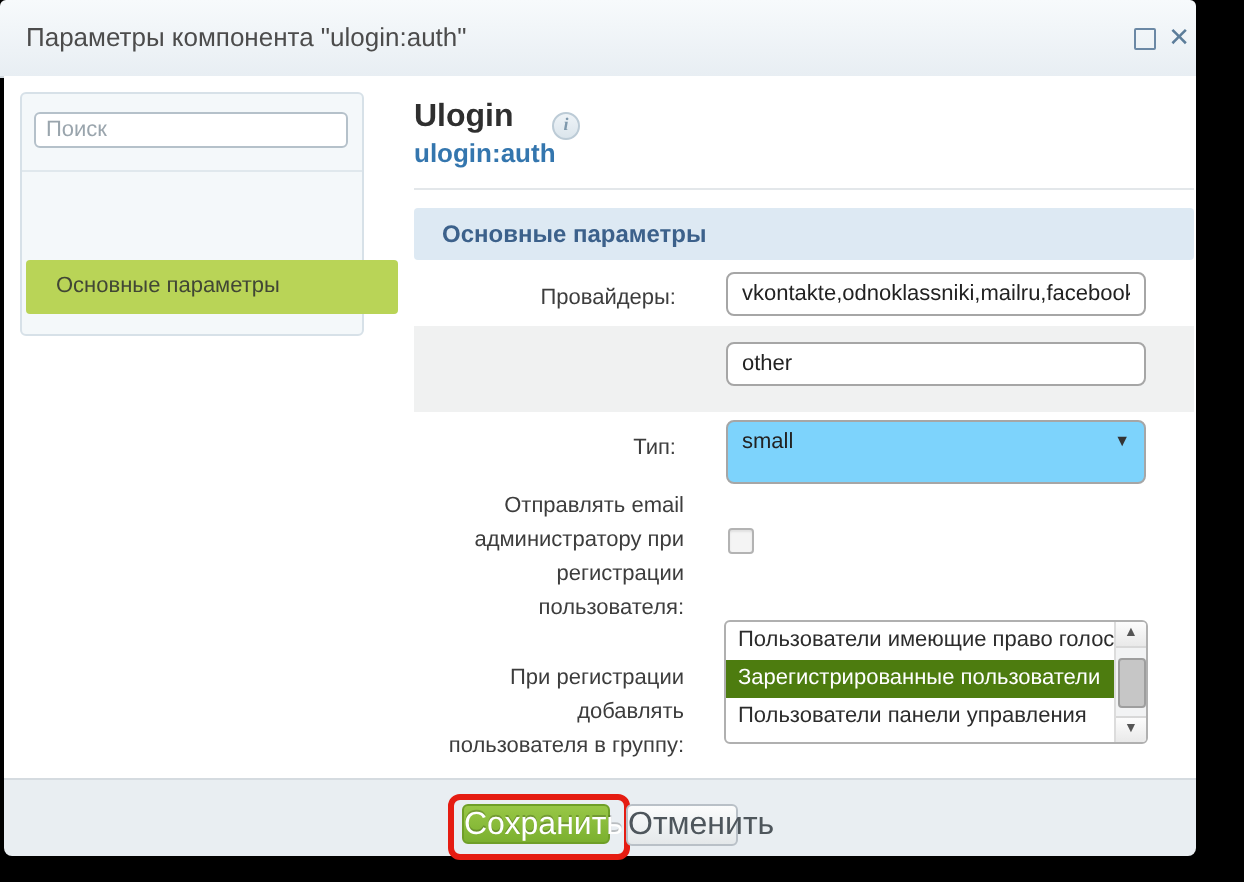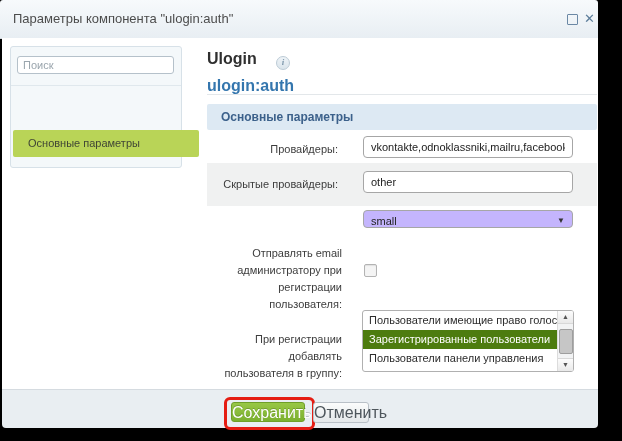--- a/index.html
+++ b/index.html
@@ -31,21 +31,21 @@
   .side-item{position:absolute;left:0;width:100%;font-size:11px;color:#3f4447;}
   #side-item-0{top:60px;padding-left:17px;line-height:20px;}
   #side-item-1{top:83px;left:2px;width:171px;height:27px;line-height:27px;padding-left:15px;
                box-sizing:content-box;border-radius:2px;color:#414635;}
 
   
   #h-ulogin{left:207px;top:50px;font-size:16px;font-weight:bold;color:#2f2f2f;}
   #info-icon{left:276px;top:56px;width:14px;height:14px;border-radius:50%;
              background:linear-gradient(#eef3f7,#dbe5ec);border:1px solid #bccbd6;box-sizing:border-box;
              text-align:center;line-height:12px;font:italic bold 9px "Liberation Serif",serif;color:#7e98ac;}
-  #h-sub{left:207px;top:77px;font-size:16px;font-weight:bold;color:#3476ae;}
+  #h-sub{left:207px;top:69px;font-size:13px;font-weight:bold;color:#3476ae;}
   #hdiv{left:207px;top:94px;width:390px;border-top:1px solid #e3e7ea;}
 
   #sect{left:207px;top:104px;width:390px;height:26px;background:#dde9f3;border-radius:2px;box-sizing:border-box;}
   #sect span{display:block;padding-left:14px;line-height:26px;font-size:12px;font-weight:bold;color:#3c618b;}
 
   .rowband{left:207px;width:390px;}
   #row2bg{top:163px;height:43px;background:#f0f1f1;}
 
   .flabel{font-size:11px;color:#3d3d3d;text-align:right;white-space:pre-line;line-height:17px;}
   #lbl-providers{left:207px;top:141px;width:131px;}
@@ -53,22 +53,22 @@
   #lbl-type{left:207px;top:216px;width:131px;}
   #lbl-email{left:207px;top:245px;width:135px;}
   #lbl-group{left:207px;top:331px;width:135px;}
 
   .tinput{position:absolute;left:363px;width:210px;height:22px;box-sizing:border-box;
           border:1px solid #a6a6a6;border-radius:4px;font:11px "Liberation Sans",sans-serif;
           color:#222;padding:0 7px;background:#fff;outline:none;}
   #inp-providers{top:136px;}
   #inp-hidden{top:171px;padding-left:7px;}
 
-  #sel-type{left:363px;top:210px;width:210px;height:18px;box-sizing:border-box;
-            border:1px solid #a6a6a6;border-radius:4px;background:#c4b5fd;}
+  #sel-type{left:363px;top:210px;width:210px;height:32px;box-sizing:border-box;
+            border:1px solid #a6a6a6;border-radius:4px;background:#7dd3fc;}
   #sel-type .val{position:absolute;left:7px;line-height:20px;font-size:11px;color:#222;}
   #sel-type .arr{position:absolute;right:7px;top:6px;font-size:8px;color:#333;line-height:8px;}
 
   #chk-email{left:364px;top:264px;width:11px;height:11px;border:1px solid #b3b3b3;border-radius:2px;
              background:#f4f4f4;box-shadow:inset 0 1px 1px rgba(0,0,0,.08);}
 
   #listbox{left:362px;top:310px;width:212px;height:62px;box-sizing:border-box;
            border:1px solid #b0b0b0;border-radius:3px;background:#fff;overflow:hidden;}
   .opt{height:19px;line-height:19px;font-size:11px;color:#2c2c2c;padding-left:6px;
        width:190px;white-space:nowrap;overflow:hidden;}
@@ -118,23 +118,23 @@
 
     <div class="abs" id="sect">
       <span>Основные параметры</span>
     </div>
 
     <div class="abs rowband" id="row2bg"></div>
 
     <div class="abs flabel" id="lbl-providers">Провайдеры:</div>
     <input class="tinput" id="inp-providers" type="text" value="vkontakte,odnoklassniki,mailru,facebook" style="">
 
-    <div class="abs flabel" id="lbl-hidden">Скрытые провайдеры:</div>
     <input class="tinput" id="inp-hidden" type="text" value="other" style="">
 
+    <div class="abs flabel" id="lbl-type">Тип:</div>
     <div class="abs" id="sel-type">
       <span class="val">small</span>
       <span class="arr">▼</span>
     </div>
 
     <div class="abs flabel" id="lbl-email">Отправлять email
 администратору при
 регистрации пользователя:</div>
     <div class="abs" id="chk-email"></div>
 

